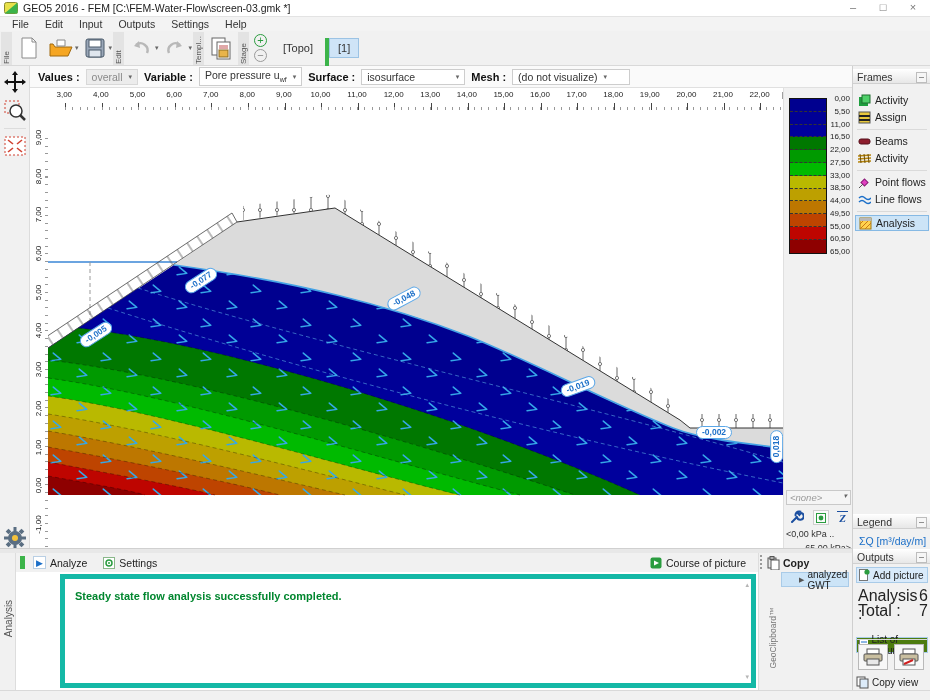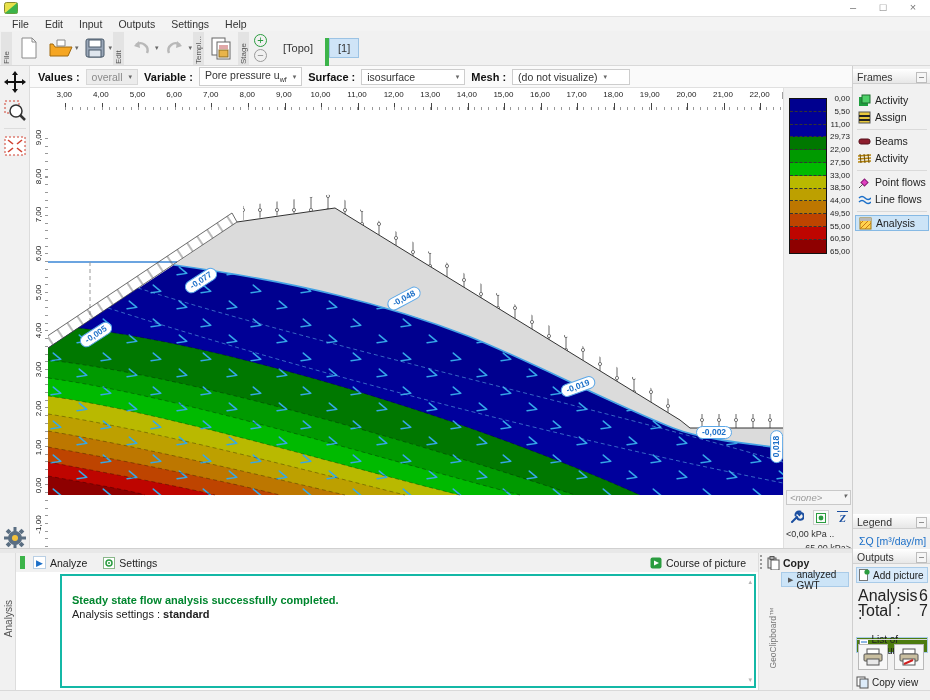--- a/index.html
+++ b/index.html
@@ -81,45 +81,46 @@
 
   
   #splitter { left:0; top:548px; width:852px; height:5px; background:#e8e8e8; border-top:1px solid #d0d0d0; }
   #sidetab { left:0; top:553px; width:16px; height:137px; background:#f1f1f1; border-right:1px solid #ddd; }
   #sidetab-label { position:absolute; top:60px; left:-14px; width:44px; transform:rotate(-90deg); font-size:10px; color:#555; text-align:center; }
   #tabstrip { left:16px; top:553px; width:742px; height:19px; background:#f1f1f1; display:flex; align-items:center; }
   #green-ind { width:5px; height:13px; background:#3cb44a; margin-left:4px; }
   .tab { display:flex; align-items:center; gap:4px; font-size:10.5px; color:#222; padding:2px 8px; }
   .micon { width:12px; height:12px; flex:none; display:flex; align-items:center; justify-content:center; }
   #course-tab { margin-left:auto; margin-right:4px; }
-  #msgbox { left:60px; top:574px; width:696px; height:114px; background:#fff; border:2px solid #14b8a6; padding:18px 10px; }
+  #msgbox { left:60px; top:574px; width:696px; height:114px; background:#fff; border:5px solid #14b8a6; padding:11px 10px; }
   #msg-line1 { color:#00862e; font-weight:bold; font-size:11px; }
   #msg-line2 { font-size:11px; margin-top:2px; }
   #msg-line2 b { font-weight:bold; }
   .scrollmark { position:absolute; right:2px; font-size:7px; color:#b5b5b5; }
   #geoclip { left:758px; top:553px; width:94px; height:137px; background:#f1f1f1; border-left:1px solid #ddd; }
   #gc-handle { position:absolute; left:1px; top:2px; width:3px; height:14px; border-left:2px dotted #9a9a9a; }
   #gc-copy { position:absolute; left:8px; top:3px; display:flex; align-items:center; gap:3px; font-weight:bold; font-size:10.5px; }
-  #gc-item { position:absolute; left:22px; top:19px; width:68px; height:15px; background:#cce4f7; border:1px solid #a9cbe8; font-size:10px; display:flex; align-items:center; gap:3px; padding-left:6px; }
+  #gc-item { position:absolute; left:22px; top:19px; width:68px; height:15px; background:#cce4f7; border:1px solid #a9cbe8; font-size:10px; display:flex; align-items:center; gap:3px; padding-left:17px; }
   #gc-brand { position:absolute; left:-24px; top:80px; width:76px; transform:rotate(-90deg); font-size:8.5px; color:#777; text-align:center; }
   #statusbar { left:0; top:690px; width:930px; height:10px; background:#f1f1f1; border-top:1px solid #d9d9d9; }
 
   .play-ico { color:#1b6fc8; font-size:9px; line-height:12px; border:1px solid #b9cfe4; background:#fff; width:13px; height:13px; text-align:center; }
   svg { display:block; }
 </style>
 </head>
 <body>
 
 <div id="app">
 
   <div class="abs" id="titlebar">
     <svg width="14" height="12" style="margin-left:4px">
         <rect x="0.5" y="0.5" width="13" height="11" rx="2" fill="#e8e14a" stroke="#8a8a30"></rect>
         <path d="M0.5,11.5 L13.5,0.5 L13.5,11.5 Z" fill="#3cb44a"></path>
       </svg>
+    <span id="title-text">GEO5 2016 - FEM [C:\FEM-Water-Flow\screen-03.gmk *]</span>
     <div id="winbtns">
       <div class="winbtn">–</div>
       <div class="winbtn">□</div>
       <div class="winbtn">×</div>
     </div>
   </div>
 
   <div class="abs" id="menubar">
     <span class="menu-item">File</span>
     <span class="menu-item">Edit</span>
@@ -377,21 +378,21 @@
       <div class="cbar-cell" style="background:#b9b900"></div>
       <div class="cbar-cell" style="background:#bda000"></div>
       <div class="cbar-cell" style="background:#bd7700"></div>
       <div class="cbar-cell" style="background:#be4400"></div>
       <div class="cbar-cell" style="background:#be0500"></div>
       <div class="cbar-cell" style="background:#8e0000"></div>
     </div>
     <span class="cbar-lab" style="top:6px">0,00</span>
     <span class="cbar-lab" style="top:19px">5,50</span>
     <span class="cbar-lab" style="top:32px">11,00</span>
-    <span class="cbar-lab" style="top:44px">29,73</span>
+    <span class="cbar-lab" style="top:44px">16,50</span>
     <span class="cbar-lab" style="top:57px">22,00</span>
     <span class="cbar-lab" style="top:70px">27,50</span>
     <span class="cbar-lab" style="top:83px">33,00</span>
     <span class="cbar-lab" style="top:95px">38,50</span>
     <span class="cbar-lab" style="top:108px">44,00</span>
     <span class="cbar-lab" style="top:121px">49,50</span>
     <span class="cbar-lab" style="top:134px">55,00</span>
     <span class="cbar-lab" style="top:146px">60,50</span>
     <span class="cbar-lab" style="top:159px">65,00</span>
     <div id="scale-footer">
@@ -562,21 +563,20 @@
           <svg width="12" height="12">
             <rect x="0.5" y="0.5" width="11" height="11" rx="2" fill="#2a9c3f"></rect>
             <path d="M4,3.5 L9,6 L4,8.5 Z" fill="#fff"></path>
           </svg>
         </span>
       <span>Course of picture</span>
     </span>
   </div>
   <div class="abs" id="msgbox">
     <div id="msg-line1">Steady state flow analysis successfully completed.</div>
-    <div id="msg-line2"><span>Analysis settings :</span> <b>standard</b></div>
     <span class="scrollmark" style="top:2px">▴</span>
     <span class="scrollmark" style="bottom:2px">▾</span>
   </div>
   <div class="abs" id="geoclip">
     <span id="gc-handle"></span>
     <div id="gc-copy">
       <svg width="13" height="14">
           <rect x="1" y="2" width="8" height="10" fill="#e8e8e8" stroke="#555"></rect>
           <rect x="4" y="4" width="8" height="10" fill="#fff" stroke="#555"></rect>
           <rect x="3" y="0.5" width="4" height="3" fill="#b0b0b0" stroke="#555"></rect>

